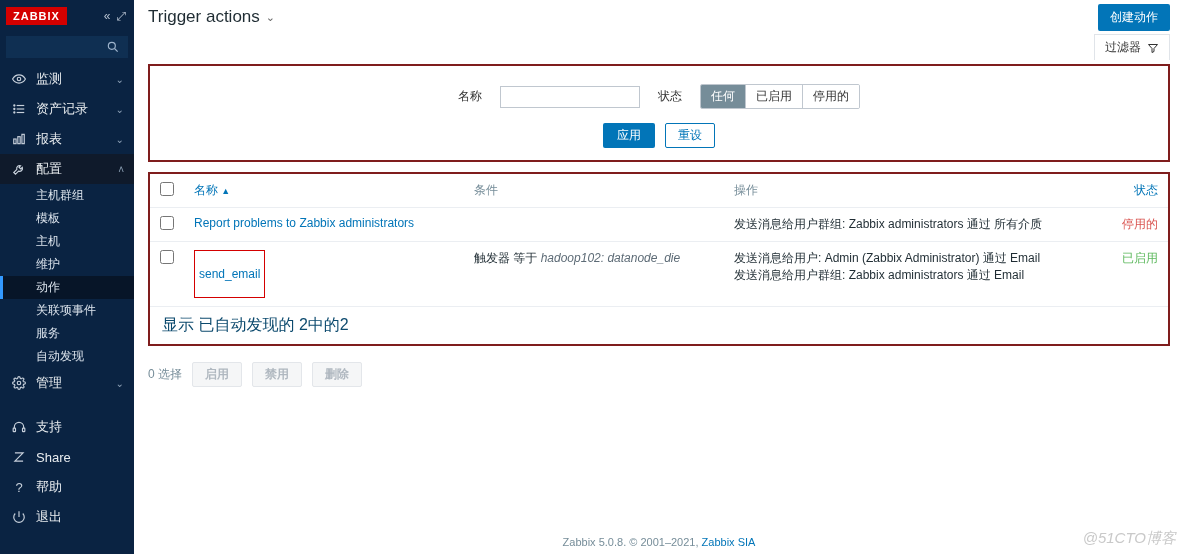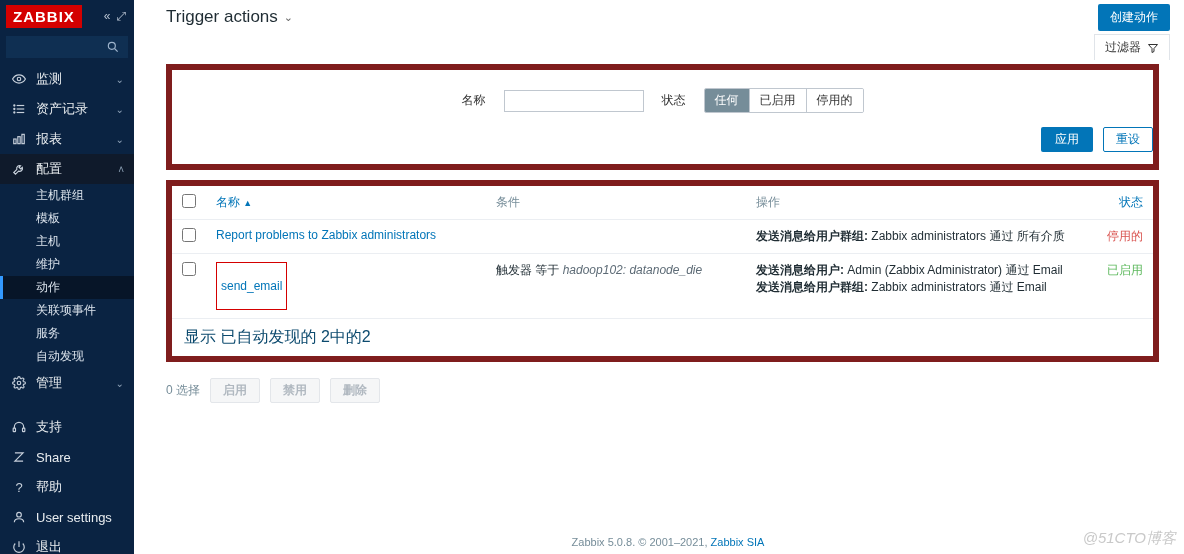--- a/index.html
+++ b/index.html
@@ -1,60 +1,60 @@
 <!DOCTYPE html>
 <html><head>
 <meta charset="utf-8">
 <style>
 * { box-sizing: border-box; margin: 0; padding: 0; }
 body { font-family: Arial, "Helvetica Neue", Helvetica, sans-serif; font-size: 12px; color: #1f2c33; background: #ffffff; width: 1184px; height: 554px; overflow: hidden; position: relative; }
 a { color: #0275b8; text-decoration: none; }
 
 .sidebar { position: absolute; left: 0; top: 0; width: 134px; height: 554px; background: #0a2342; color: #f2f2f2; font-size: 12px; }
 .logo-row { display: flex; align-items: center; height: 32px; }
-.logo { background: #d40000; color: #fff; font-weight: bold; letter-spacing: 1px; font-size: 15px; padding: 3px 7px; margin-left: 6px; }
+.logo { background: #d40000; color: #fff; font-weight: bold; letter-spacing: 1px; font-size: 11px; padding: 3px 7px; margin-left: 6px; }
 .logo-ctrls { margin-left: auto; display: flex; gap: 6px; padding-right: 8px; color: #b5c0d0; }
 .search-box { margin: 4px 6px 6px 6px; height: 22px; background: #0f2f52; display: flex; align-items: center; justify-content: flex-end; padding-right: 8px; color: #9eb4cc; }
 .nav-sec { display: flex; align-items: center; height: 30px; padding: 0 10px; color: #e8ecef; font-size: 13px; cursor: pointer; }
 .nav-sec .ic { width: 18px; display: inline-flex; align-items: center; justify-content: center; margin-right: 8px; color: #c7d0db; }
 .nav-sec .chev { margin-left: auto; color: #8fa3b8; font-size: 10px; }
 .nav-sec.active { background: #0f1a2b; }
 .sub-item { height: 23px; display: flex; align-items: center; padding-left: 36px; color: #dbe3ec; font-size: 12px; cursor: pointer; }
 .sub-item.active { border-left: 3px solid #3399ff; padding-left: 33px; background: #071528; }
 .nav-gap { height: 14px; }
 
-.main { position: absolute; left: 152px; top: 0; right: 0; height: 554px; background: #ffffff; }
+.main { position: absolute; left: 134px; top: 0; right: 0; height: 554px; background: #ffffff; }
 .topbar { display: flex; align-items: center; height: 34px; padding: 0 14px; }
 .page-title { font-size: 17px; color: #1f2c33; font-weight: normal; display: flex; align-items: center; gap: 6px; }
 .page-title .dd { font-size: 11px; color: #666; }
 .btn-primary { margin-left: auto; background: #0275b8; color: #fff; border: none; padding: 5px 12px; font-size: 12px; border-radius: 2px; cursor: pointer; }
 .filter-row { display: flex; justify-content: flex-end; padding: 0 14px 4px 14px; }
 .filter-tab { background: #fff; border: 1px solid #e0e4e9; border-bottom: none; padding: 4px 10px; display: flex; align-items: center; gap: 6px; font-size: 12px; color: #333; }
 .filter-tab svg { width: 12px; height: 12px; }
-.card { margin: 0 25px 10px 14px; border: 6px solid #7f1d1d; background: #fff; }
+.card { margin: 0 14px 10px 14px; border: 2px solid #7f1d1d; background: #fff; }
 .filter-form { padding: 18px 0 12px 0; }
 .filter-line { display: flex; align-items: center; justify-content: center; gap: 18px; }
 .filter-line label { color: #333; font-size: 12px; }
 .text-input { border: 1px solid #c0c7cf; height: 22px; width: 140px; padding: 0 6px; }
 .seg { display: flex; border: 1px solid #c0c7cf; border-radius: 2px; overflow: hidden; }
 .seg span { padding: 3px 10px; font-size: 12px; cursor: pointer; background: #fff; color: #333; border-left: 1px solid #c0c7cf; }
 .seg span:first-child { border-left: none; }
 .seg span.on { background: #768d99; color: #fff; }
-.btns-row { display: flex; justify-content: flex-end; gap: 10px; margin-top: 14px; }
+.btns-row { display: flex; justify-content: center; gap: 10px; margin-top: 14px; }
 .btn-apply { background: #0275b8; color: #fff; border: none; padding: 4px 14px; font-size: 12px; border-radius: 2px; cursor: pointer; }
 .btn-reset { background: #fff; color: #0275b8; border: 1px solid #0275b8; padding: 3px 12px; font-size: 12px; border-radius: 2px; cursor: pointer; }
 table.list { width: 100%; border-collapse: collapse; }
 table.list th, table.list td { text-align: left; padding: 8px 10px; font-size: 12px; border-bottom: 1px solid #ebeef2; vertical-align: top; }
 table.list th { color: #768d99; font-weight: normal; }
 table.list th a { color: #0275b8; }
 .chk { width: 14px; height: 14px; }
 .sort-arrow { color: #0275b8; font-size: 9px; }
 .status-dis { color: #d9534f; }
 .status-en { color: #5cb85c; }
-.bold { font-weight: bold; }
+.bold { font-weight: normal; }
 .ital { font-style: italic; color: #5d6b76; }
 .hl-box { border: 1px solid #d40000; padding: 16px 4px; display: inline-block; }
 .table-footer { text-align: left; padding: 8px 12px; color: #0c4a6e; font-size: 16px; }
 .bulk-row { display: flex; align-items: center; gap: 10px; padding: 6px 14px; }
 .bulk-row .cnt { color: #768d99; }
 .ghost-btn { background: #f5f6f7; border: 1px solid #e3e6ea; color: #b0b8c0; padding: 3px 12px; font-size: 12px; border-radius: 2px; cursor: not-allowed; font-weight: bold; }
 .footer { position: absolute; bottom: 6px; left: 0; right: 0; text-align: center; color: #768d99; font-size: 11px; }
 .watermark { position: absolute; right: 8px; bottom: 6px; color: #c9c9c9; font-size: 15px; font-style: italic; }
 svg.ic16 { width: 14px; height: 14px; }
 </style>
@@ -155,29 +155,20 @@
     <span class="ic">
         <svg class="ic16" viewBox="0 0 24 24" fill="none" stroke="currentColor" stroke-width="2">
           <path d="M5 5h14L5 19h14"></path>
         </svg>
       </span>
     <span>Share</span>
   </div>
   <div class="nav-sec">
     <span class="ic">?</span>
     <span>帮助</span>
-  </div>
-  <div class="nav-sec">
-    <span class="ic">
-        <svg class="ic16" viewBox="0 0 24 24" fill="none" stroke="currentColor" stroke-width="2">
-          <circle cx="12" cy="8" r="4"></circle>
-          <path d="M4 21c0-4 4-6 8-6s8 2 8 6"></path>
-        </svg>
-      </span>
-    <span>User settings</span>
   </div>
   <div class="nav-sec">
     <span class="ic">
         <svg class="ic16" viewBox="0 0 24 24" fill="none" stroke="currentColor" stroke-width="2">
           <path d="M12 2v10"></path>
           <path d="M5.5 6a9 9 0 1 0 13 0"></path>
         </svg>
       </span>
     <span>退出</span>
   </div>

